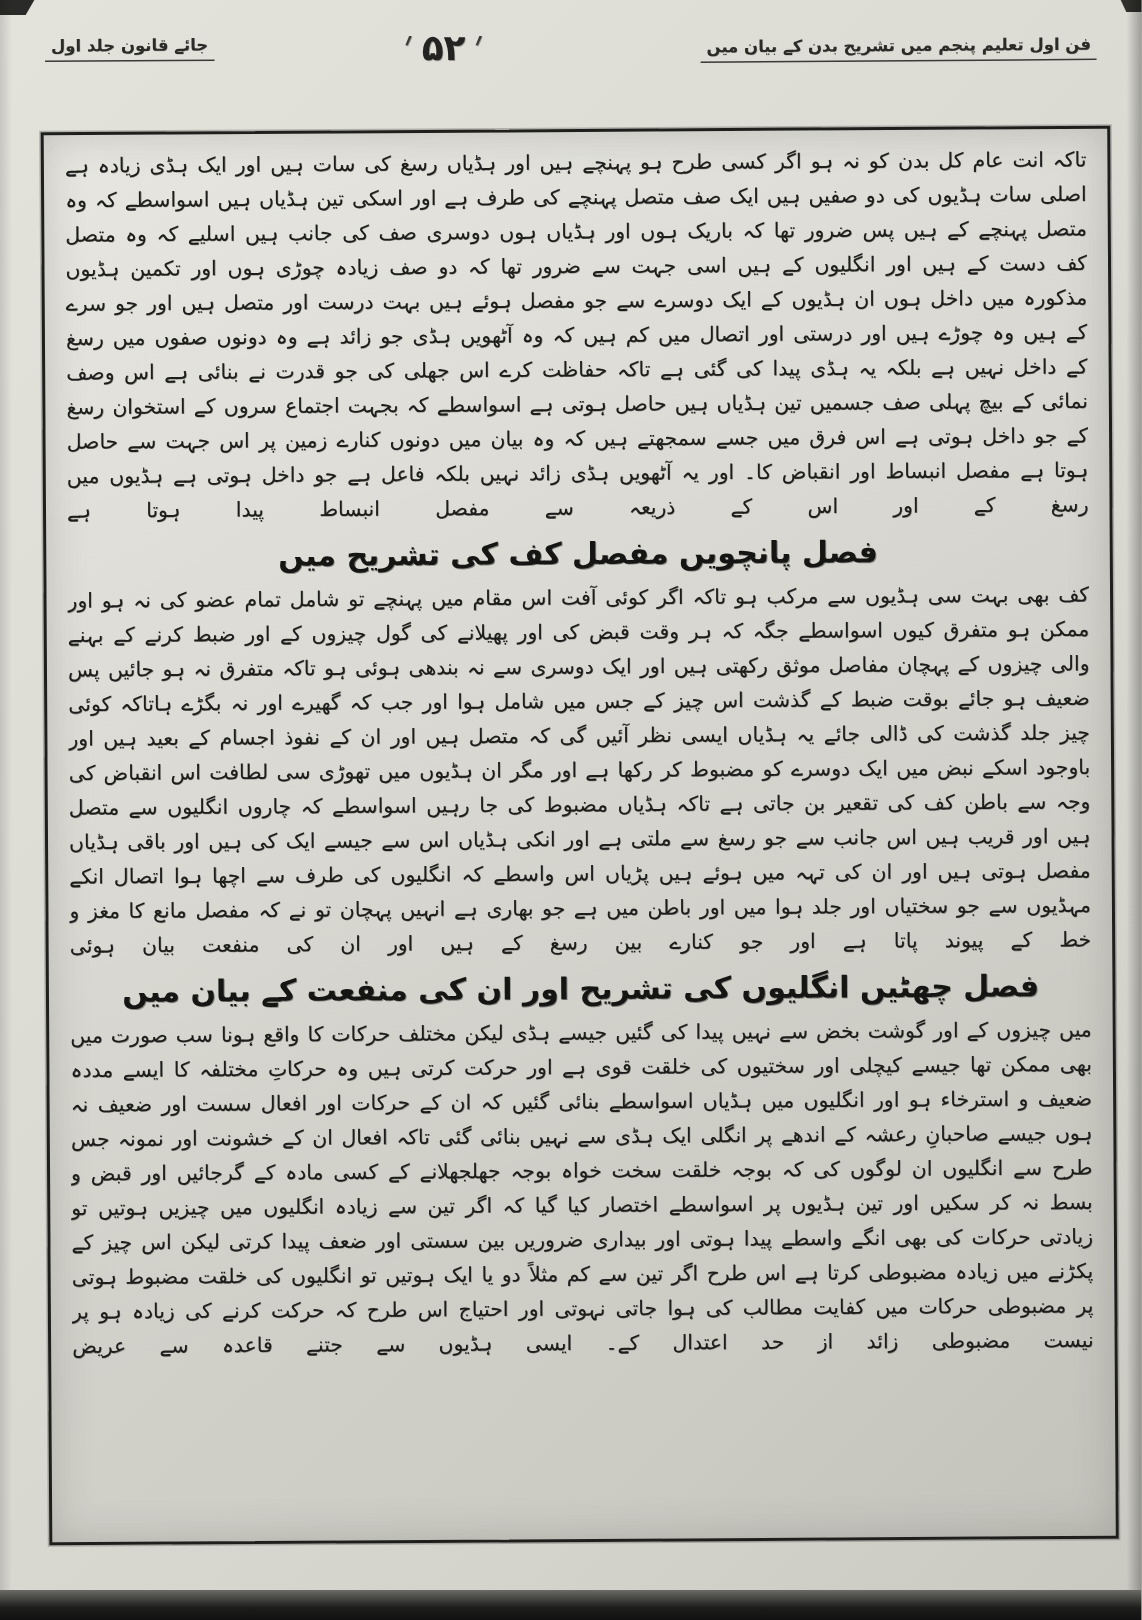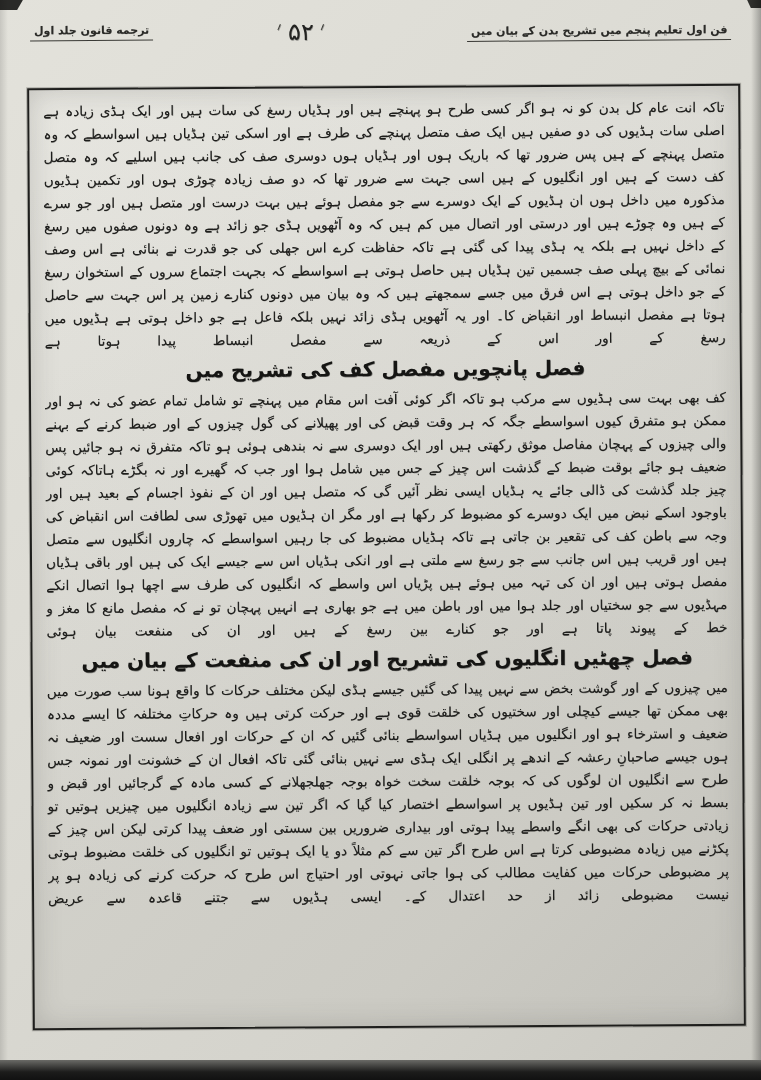--- a/index.html
+++ b/index.html
@@ -44,21 +44,21 @@
   }
   .head-left,.head-right{
     font-size:11px;font-weight:bold;letter-spacing:0;
     padding:2px 4px 3px;border-bottom:1.5px solid #3a3a36;
     white-space:nowrap;transform:rotate(-0.4deg);
     text-shadow:0.3px 0.3px 0 rgba(0,0,0,.25);
   }
   .head-left{margin-left:42px;}
   .head-right{margin-right:24px;}
   .page-number{
-    font-size:24px;font-weight:normal;color:#232321;
+    font-size:24px;font-weight:bold;color:#232321;
     margin-top:-4px;
     text-shadow:0.5px 0.5px 0 rgba(0,0,0,.3);
     position:relative;
   }
   .page-number::before,.page-number::after{
     content:"؍";font-size:11px;position:absolute;top:2px;color:#3a3a36;
   }
   .page-number::before{right:-12px;}
   .page-number::after{left:-12px;}
 
@@ -105,21 +105,21 @@
 <body>
 
 <div class="scan-page">
 
   <div class="corner-nick"></div>
   <div class="corner-nick-r"></div>
 
   <div class="running-head">
     <div class="head-left">فن اول تعلیم پنجم میں تشریح بدن کے بیان میں</div>
     <div class="page-number">۵۲</div>
-    <div class="head-right">ترجمه قانون جلد اول</div>
+    <div class="head-right">جائے قانون جلد اول</div>
   </div>
 
   <div class="text-frame">
     <div class="page-body">
 
     <div class="para">تاکہ انت عام کل بدن کو نہ ہو اگر کسی طرح ہو پہنچے ہیں اور ہڈیاں رسغ کی سات ہیں اور ایک ہڈی زیادہ ہے اصلی سات ہڈیوں کی دو صفیں ہیں ایک صف متصل پہنچے کی طرف ہے اور اسکی تین ہڈیاں ہیں اسواسطے کہ وہ متصل پہنچے کے ہیں پس ضرور تھا کہ باریک ہوں اور ہڈیاں ہوں دوسری صف کی جانب ہیں اسلیے کہ وہ متصل کف دست کے ہیں اور انگلیوں کے ہیں اسی جہت سے ضرور تھا کہ دو صف زیادہ چوڑی ہوں اور تکمین ہڈیوں مذکورہ میں داخل ہوں ان ہڈیوں کے ایک دوسرے سے جو مفصل ہوئے ہیں بہت درست اور متصل ہیں اور جو سرے کے ہیں وہ چوڑے ہیں اور درستی اور اتصال میں کم ہیں کہ وہ آٹھویں ہڈی جو زائد ہے وہ دونوں صفوں میں رسغ کے داخل نہیں ہے بلکہ یہ ہڈی پیدا کی گئی ہے تاکہ حفاظت کرے اس جھلی کی جو قدرت نے بنائی ہے اس وصف نمائی کے بیچ پہلی صف جسمیں تین ہڈیاں ہیں حاصل ہوتی ہے اسواسطے کہ بجہت اجتماع سروں کے استخوان رسغ کے جو داخل ہوتی ہے اس فرق میں جسے سمجھتے ہیں کہ وہ بیان میں دونوں کنارے زمین پر اس جہت سے حاصل ہوتا ہے مفصل انبساط اور انقباض کا۔ اور یہ آٹھویں ہڈی زائد نہیں بلکہ فاعل ہے جو داخل ہوتی ہے ہڈیوں میں رسغ کے اور اس کے ذریعہ سے مفصل انبساط پیدا ہوتا ہے</div>
         <div class="heading">فصل پانچویں مفصل کف کی تشریح میں</div>
         <div class="para">کف بھی بہت سی ہڈیوں سے مرکب ہو تاکہ اگر کوئی آفت اس مقام میں پہنچے تو شامل تمام عضو کی نہ ہو اور ممکن ہو متفرق کیوں اسواسطے جگہ کہ ہر وقت قبض کی اور پھیلانے کی گول چیزوں کے اور ضبط کرنے کے بہنے والی چیزوں کے پہچان مفاصل موثق رکھتی ہیں اور ایک دوسری سے نہ بندھی ہوئی ہو تاکہ متفرق نہ ہو جائیں پس ضعیف ہو جائے بوقت ضبط کے گذشت اس چیز کے جس میں شامل ہوا اور جب کہ گھیرے اور نہ بگڑے ہاتاکہ کوئی چیز جلد گذشت کی ڈالی جائے یہ ہڈیاں ایسی نظر آئیں گی کہ متصل ہیں اور ان کے نفوذ اجسام کے بعید ہیں اور باوجود اسکے نبض میں ایک دوسرے کو مضبوط کر رکھا ہے اور مگر ان ہڈیوں میں تھوڑی سی لطافت اس انقباض کی وجہ سے باطن کف کی تقعیر بن جاتی ہے تاکہ ہڈیاں مضبوط کی جا رہیں اسواسطے کہ چاروں انگلیوں سے متصل ہیں اور قریب ہیں اس جانب سے جو رسغ سے ملتی ہے اور انکی ہڈیاں اس سے جیسے ایک کی ہیں اور باقی ہڈیاں مفصل ہوتی ہیں اور ان کی تہہ میں ہوئے ہیں پڑیاں اس واسطے کہ انگلیوں کی طرف سے اچھا ہوا اتصال انکے مہڈیوں سے جو سختیاں اور جلد ہوا میں اور باطن میں ہے جو بھاری ہے انہیں پہچان تو نے کہ مفصل مانع کا مغز و خط کے پیوند پاتا ہے اور جو کنارے بین رسغ کے ہیں اور ان کی منفعت بیان ہوئی</div>
         <div class="heading">فصل چھٹیں انگلیوں کی تشریح اور ان کی منفعت کے بیان میں</div>
         <div class="para">میں چیزوں کے اور گوشت بخض سے نہیں پیدا کی گئیں جیسے ہڈی لیکن مختلف حرکات کا واقع ہونا سب صورت میں بھی ممکن تھا جیسے کیچلی اور سختیوں کی خلقت قوی ہے اور حرکت کرتی ہیں وہ حرکاتِ مختلفہ کا ایسے مددہ ضعیف و استرخاء ہو اور انگلیوں میں ہڈیاں اسواسطے بنائی گئیں کہ ان کے حرکات اور افعال سست اور ضعیف نہ ہوں جیسے صاحبانِ رعشہ کے اندھے پر انگلی ایک ہڈی سے نہیں بنائی گئی تاکہ افعال ان کے خشونت اور نمونہ جس طرح سے انگلیوں ان لوگوں کی کہ بوجہ خلقت سخت خواہ بوجہ جھلجھلانے کے کسی مادہ کے گرجائیں اور قبض و بسط نہ کر سکیں اور تین ہڈیوں پر اسواسطے اختصار کیا گیا کہ اگر تین سے زیادہ انگلیوں میں چیزیں ہوتیں تو زیادتی حرکات کی بھی انگے واسطے پیدا ہوتی اور بیداری ضروریں بین سستی اور ضعف پیدا کرتی لیکن اس چیز کے پکڑنے میں زیادہ مضبوطی کرتا ہے اس طرح اگر تین سے کم مثلاً دو یا ایک ہوتیں تو انگلیوں کی خلقت مضبوط ہوتی پر مضبوطی حرکات میں کفایت مطالب کی ہوا جاتی نہوتی اور احتیاج اس طرح کہ حرکت کرنے کی زیادہ ہو پر نیست مضبوطی زائد از حد اعتدال کے۔ ایسی ہڈیوں سے جتنے قاعدہ سے عریض</div>

